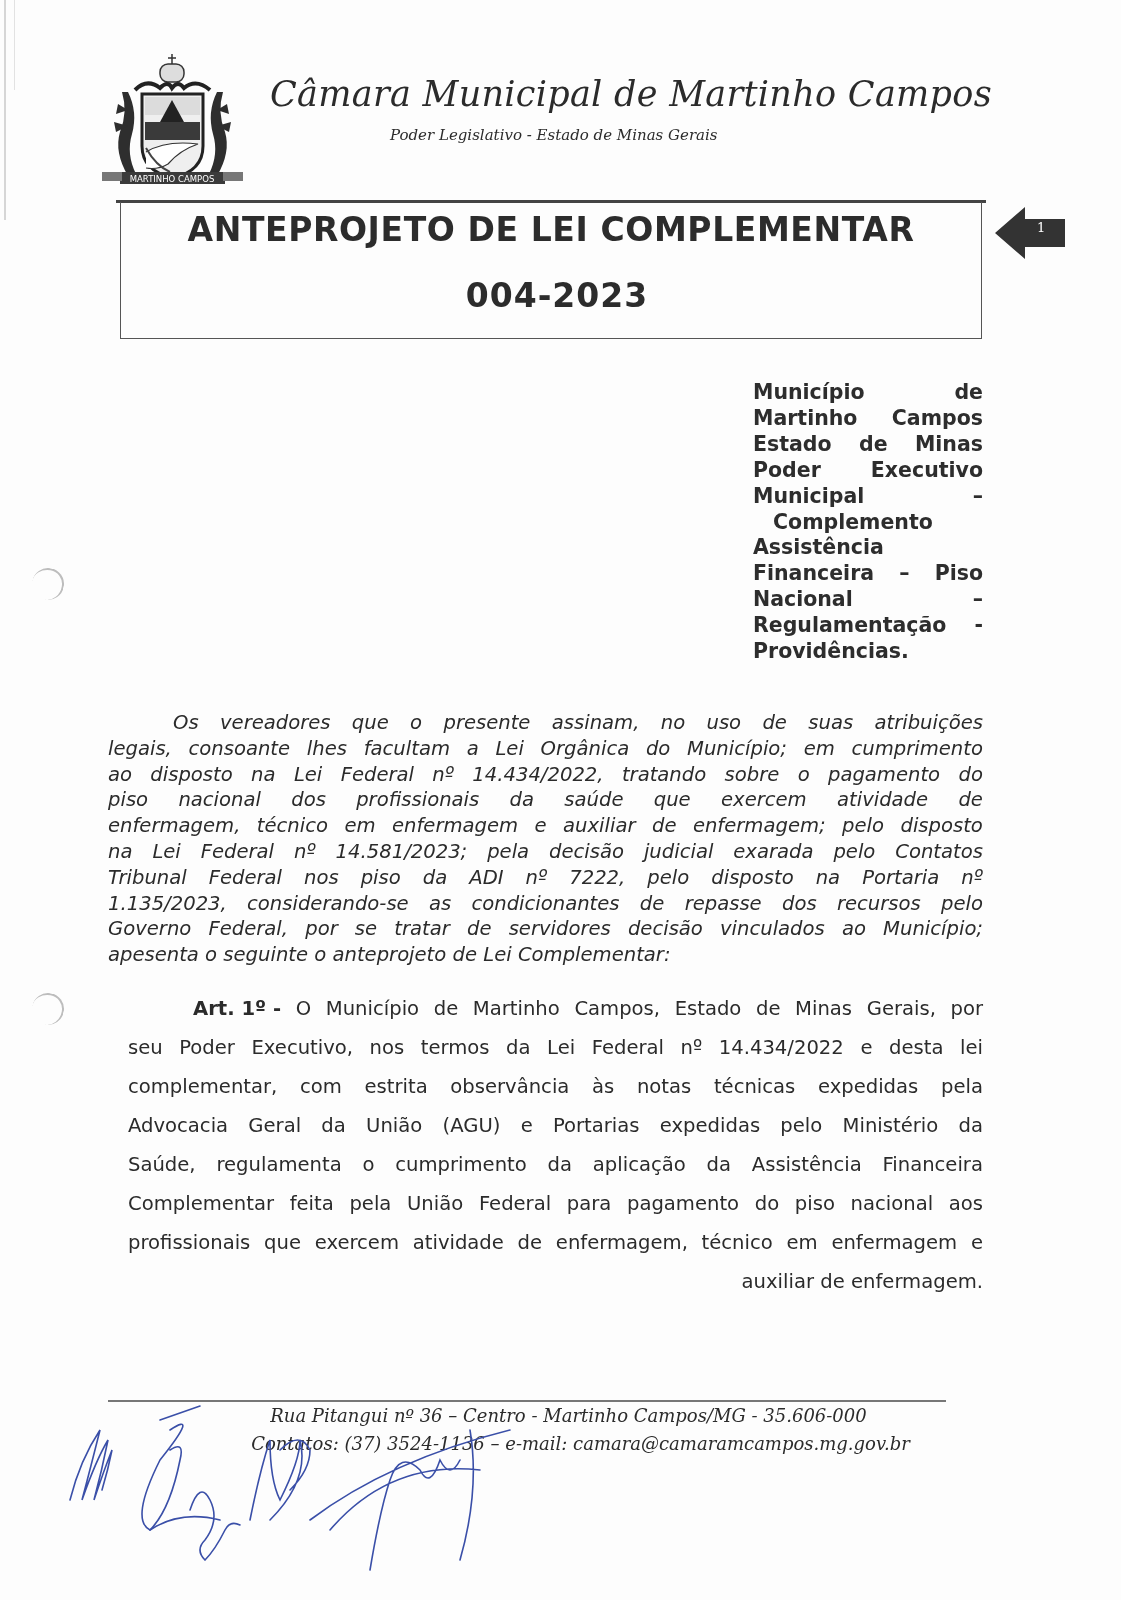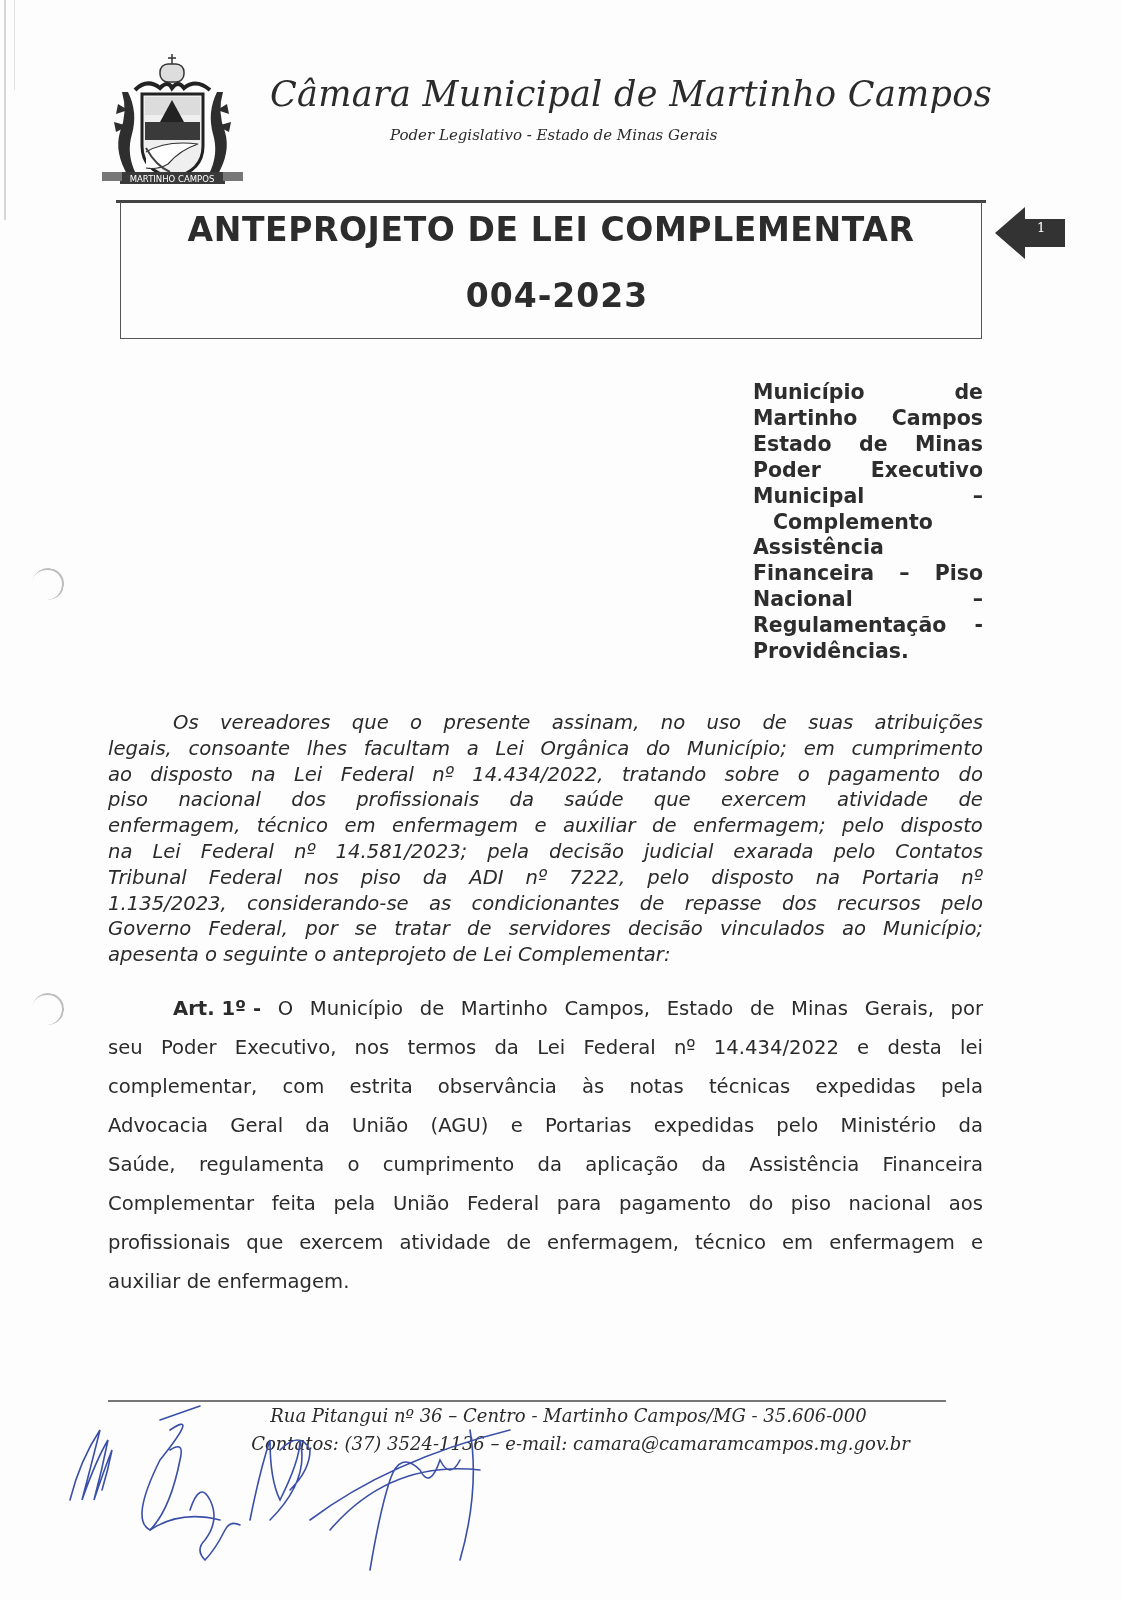--- a/index.html
+++ b/index.html
@@ -17,22 +17,22 @@
   .page-tab { position:absolute; left:993px; top:205px; width:72px; height:56px; }
   .page-tab .num { position:absolute; left:44px; top:15px; color:#fff; font-family:"DejaVu Serif", serif; font-size:13px; }
   .ementa { position:absolute; left:753px; top:380px; width:230px; font-weight:bold; font-size:20.5px; line-height:25.9px; color:#2d2d2d; text-align:justify; text-align-last:justify; }
   .ementa div { white-space:nowrap; }
   .ementa .ln { display:flex; justify-content:space-between; }
   .pream { position:absolute; left:108px; top:694px; width:875px; font-style:italic; font-family:"DejaVu Sans", sans-serif; font-size:19.6px; line-height:25.8px; color:#2b2b2b;margin-top:16px; }
   .pream .row { display:flex; justify-content:space-between; white-space:nowrap; }
   .pream .row.last { justify-content:flex-start; }
   .pream .indent { padding-left:65px; }
   .art { position:absolute; left:108px; top:989px; width:875px; font-size:19.6px; line-height:39px; color:#2b2b2b; }
-  .art .row { display:flex; justify-content:space-between; white-space:nowrap; }
-  .art .row.last { justify-content:flex-start; }
+  .art .row { display:flex; justify-content:space-between; white-space:nowrap;margin-left:20px; }
+  .art .row.last { justify-content:flex-end; }
   .art .indent { padding-left:65px; }
   .art b { font-weight:bold; }
   .footer-line { position:absolute; left:108px; top:1400px; width:838px; height:1.5px; background:#777; }
   .foot1 { position:absolute; left:0; width:1121px; top:1405px; text-align:center; font-family:"DejaVu Serif", serif; font-style:italic; font-size:18px; color:#2b2b2b; padding-left:16px; box-sizing:border-box; }
   .foot2 { position:absolute; left:0; width:1121px; top:1433px; text-align:center; font-family:"DejaVu Serif", serif; font-style:italic; font-size:18px; color:#2b2b2b; padding-left:40px; box-sizing:border-box; }
   .signatures { position:absolute; left:50px; top:1390px; width:620px; height:200px; pointer-events:none; }
 </style>
 </head>
 <body>
 

